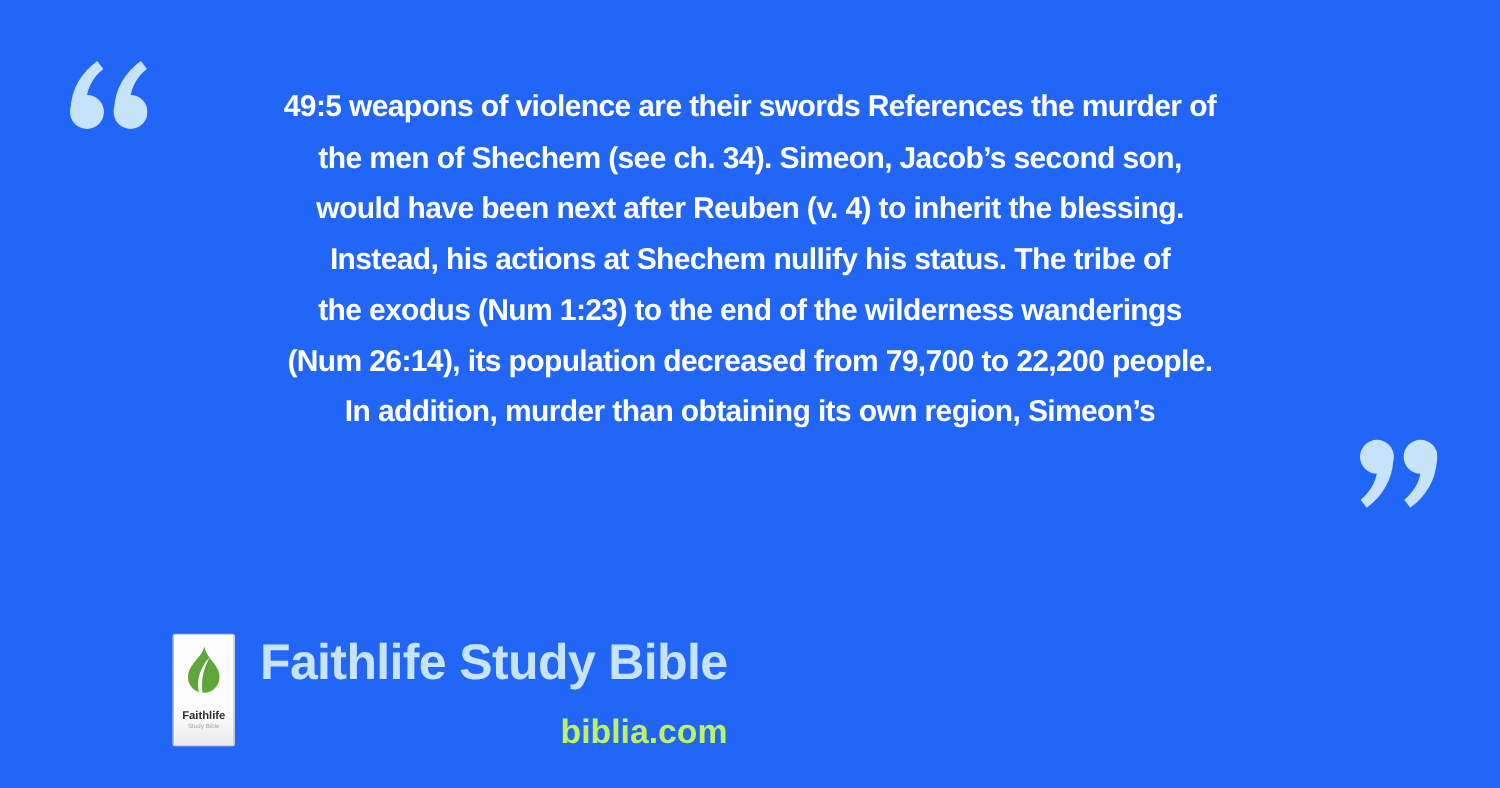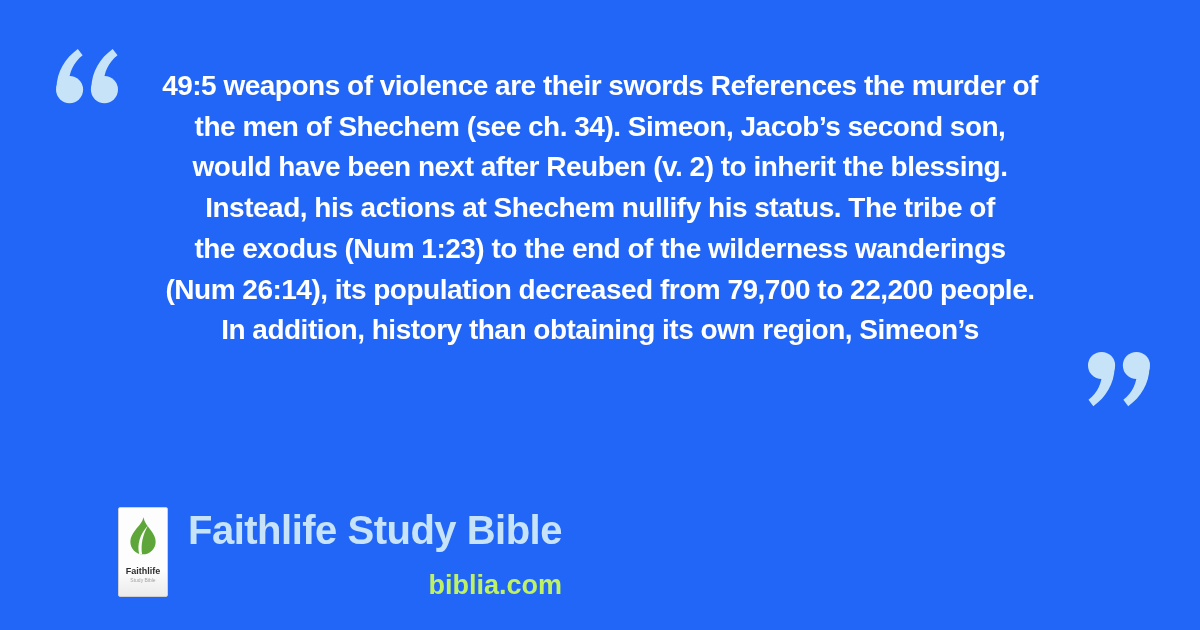--- a/index.html
+++ b/index.html
@@ -15,21 +15,21 @@
     overflow: hidden;
   }
 
   
   .quote-text {
     position: absolute;
     left: 70px; right: 70px; top: 66px;
     text-align: center;
     color: #ffffff;
     font-weight: 700;
-    font-size: 28px;
+    font-size: 24px;
     line-height: 40.7px;
     letter-spacing: -0.5px;
   }
   .quote-line { white-space: nowrap; }
 
   .quote-mark { position: absolute; color: #c7e3f8; }
   .quote-mark.open  { left: 56px;  top: 48px; }
   .quote-mark.close { left: 1088px; top: 351px; }
 
   
@@ -42,20 +42,21 @@
   .logo-card {
     width: 50px; height: 90px;
     background: linear-gradient(#fdfdfd 70%, #ebebeb);
     border: 1px solid #cfcfcf;
     border-radius: 2px;
     box-sizing: border-box;
     display: flex;
     flex-direction: column;
     align-items: center;
     flex: none;
+    margin-left: 20px;
   }
   .logo-flame { margin-top: 9px; }
   .logo-brand {
     margin-top: 7px;
     font-size: 9px;
     font-weight: 700;
     color: #2d2d2d;
     line-height: 10px;
   }
   .logo-caption {
@@ -98,25 +99,25 @@
           <circle cx="14" cy="14" r="14"></circle>
           <path d="M27.5 16 C27 33 18.5 46.5 5.5 56 L0.5 49.5 C10 42 14.5 32 14.8 20 Z"></path>
         </g>
       </g>
     </svg>
   </span>
 
   <div class="quote-text">
     <div class="quote-line">49:5 weapons of violence are their swords References the murder of</div>
     <div class="quote-line">the men of Shechem (see ch. 34). Simeon, Jacob’s second son,</div>
-    <div class="quote-line">would have been next after Reuben (v. 2) to inherit the blessing.</div>
+    <div class="quote-line">would have been next after Reuben (v. 4) to inherit the blessing.</div>
     <div class="quote-line">Instead, his actions at Shechem nullify his status. The tribe of</div>
     <div class="quote-line">the exodus (Num 1:23) to the end of the wilderness wanderings</div>
     <div class="quote-line">(Num 26:14), its population decreased from 79,700 to 22,200 people.</div>
-    <div class="quote-line">In addition, history than obtaining its own region, Simeon’s</div>
+    <div class="quote-line">In addition, murder than obtaining its own region, Simeon’s</div>
   </div>
 
   <span class="quote-mark close">
     <svg width="62" height="56" viewBox="0 0 64 56" fill="currentColor" aria-hidden="true">
       <g>
         <circle cx="14" cy="14" r="14"></circle>
         <path d="M27.5 16 C27 33 18.5 46.5 5.5 56 L0.5 49.5 C10 42 14.5 32 14.8 20 Z"></path>
       </g>
       <g transform="translate(36 0)">
         <circle cx="14" cy="14" r="14"></circle>

